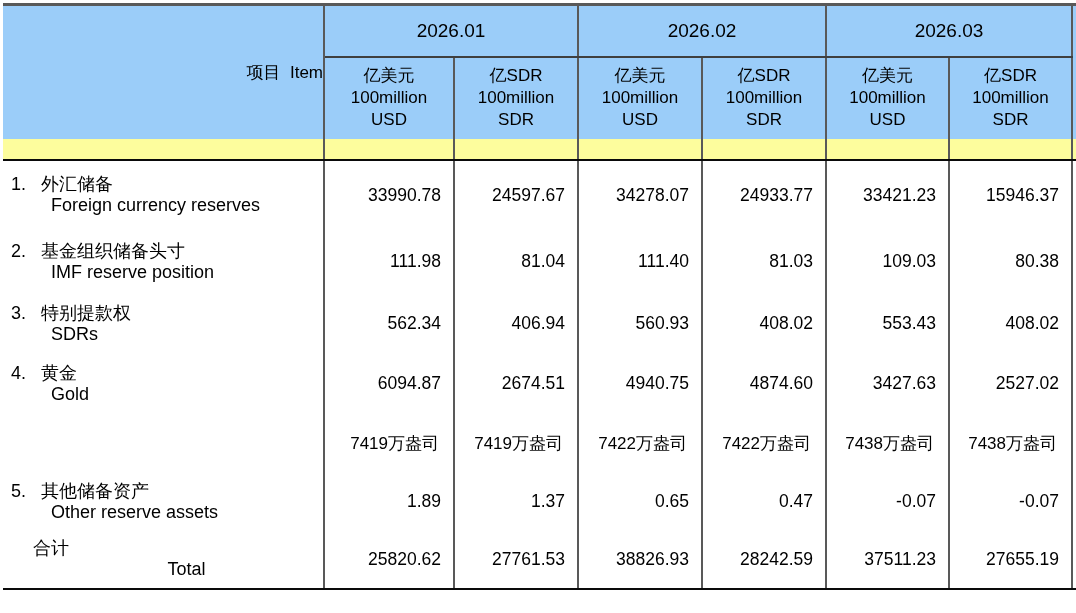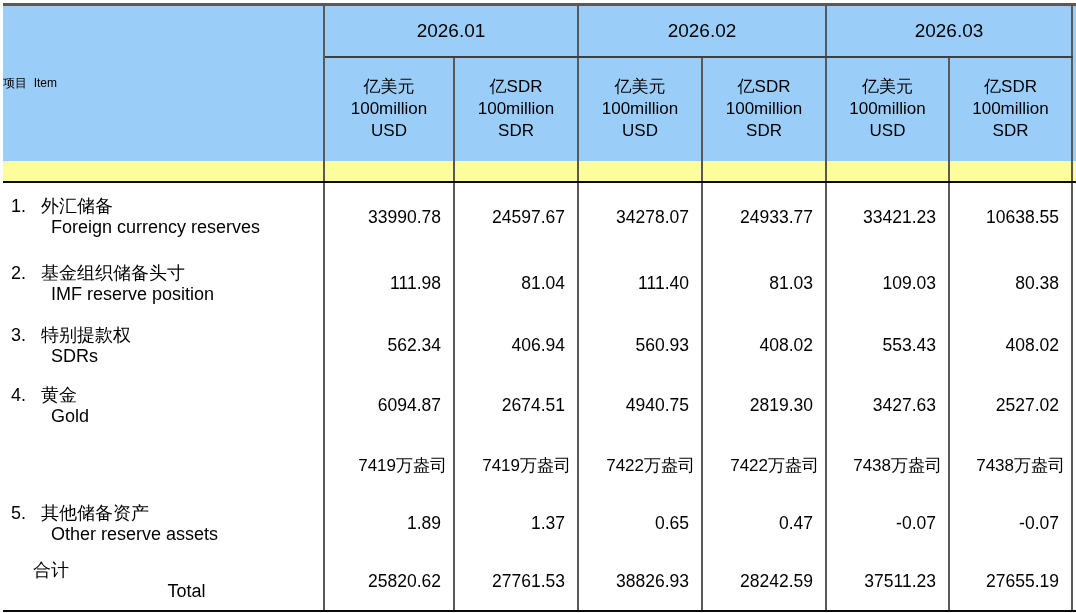--- a/index.html
+++ b/index.html
@@ -4,40 +4,40 @@
 <style>
   html,body{margin:0;padding:0;background:#ffffff;}
   body{width:1076px;height:613px;overflow:hidden;
        font-family:"Liberation Sans","DejaVu Sans",sans-serif;color:#000;}
   .wrap{padding-left:3px;padding-top:3px;}
   table.rt{border-collapse:collapse;table-layout:fixed;width:1073px;
            border-top:3px solid var(--grid_gray);}
   td{padding:0;vertical-align:middle;}
   
   .hd{background:var(--header_blue);margin-top:23px;}
-  .item-head{text-align:left;font-size:12px;border-right:2px solid var(--grid_gray);}
+  .item-head{text-align:right;font-size:17px;border-right:2px solid var(--grid_gray);}
   .item-head span{white-space:pre;}
   .month{font-size:19px;text-align:center;
          border-left:2px solid var(--grid_gray);
          border-right:2px solid var(--grid_gray);
          border-bottom:2px solid var(--line_dark);}
   .unit{font-size:17px;line-height:22px;text-align:center;
         border-left:2px solid var(--grid_gray);
         border-right:2px solid var(--grid_gray);}
   .unit div{pointer-events:none;}
   
   .band td{background:var(--band_yellow);border-bottom:2px solid var(--line_black);}
   .band .v{border-left:2px solid var(--grid_gray);border-right:2px solid var(--grid_gray);}
   .band .icol{border-right:2px solid var(--grid_gray);}
   
   .icol{border-right:2px solid var(--grid_gray);}
   .num{font-size:17.5px;text-align:right;padding-right:12px;
        border-left:2px solid var(--grid_gray);
        border-right:2px solid var(--grid_gray);margin-left:28px;}
-  .num.oz{padding-right:6px;font-size:17px;}
+  .num.oz{padding-right:14px;font-size:17px;}
   .item{font-size:18px;line-height:21px;}
   .item .cn{position:relative;padding-left:38px;}
   .item .no{position:absolute;left:8px;}
   .item .en{padding-left:48px;}
   .total-row .cn{padding-left:30px;}
   .total-row .en{padding-left:47px;text-align:center;}
   .last td{border-bottom:2px solid var(--line_black);}
   .sliver{border-left:2px solid var(--grid_gray);}
 </style>
 </head>
@@ -60,21 +60,21 @@
         <tr style="height:52px">
     <td class="hd item-head" rowspan="2">
       <span>项目  Item</span>
     </td>
     <td class="hd month" colspan="2">2026.01</td>
     <td class="hd month" colspan="2">2026.02</td>
     <td class="hd month" colspan="2">2026.03</td>
     <td class="hd sliver" rowspan="2"></td>
   </tr>
 
-  <tr style="height:104px">
+  <tr style="height:82px">
     <td class="hd unit">
       <div>亿美元</div>
       <div>100million</div>
       <div>USD</div>
     </td>
     <td class="hd unit">
       <div>亿SDR</div>
       <div>100million</div>
       <div>SDR</div>
     </td>
@@ -114,21 +114,21 @@
   <tr style="height:70px">
     <td class="icol item">
       <div class="cn"><span class="no">1.</span><span>外汇储备</span></div>
       <div class="en">Foreign currency reserves</div>
     </td>
     <td class="num">33990.78</td>
     <td class="num">24597.67</td>
     <td class="num">34278.07</td>
     <td class="num">24933.77</td>
     <td class="num">33421.23</td>
-    <td class="num">10638.55</td>
+    <td class="num">15946.37</td>
     <td class="sliver"></td>
   </tr>
 
   <tr style="height:64px">
     <td class="icol item">
       <div class="cn"><span class="no">2.</span><span>基金组织储备头寸</span></div>
       <div class="en">IMF reserve position</div>
     </td>
     <td class="num">111.98</td>
     <td class="num">81.04</td>
@@ -154,21 +154,21 @@
   </tr>
 
   <tr style="height:60px">
     <td class="icol item">
       <div class="cn"><span class="no">4.</span><span>黄金</span></div>
       <div class="en">Gold</div>
     </td>
     <td class="num">6094.87</td>
     <td class="num">2674.51</td>
     <td class="num">4940.75</td>
-    <td class="num">2819.30</td>
+    <td class="num">4874.60</td>
     <td class="num">3427.63</td>
     <td class="num">2527.02</td>
     <td class="sliver"></td>
   </tr>
 
   <tr style="height:59px">
     <td class="icol item"></td>
     <td class="num oz">7419万盎司</td>
     <td class="num oz">7419万盎司</td>
     <td class="num oz">7422万盎司</td>

